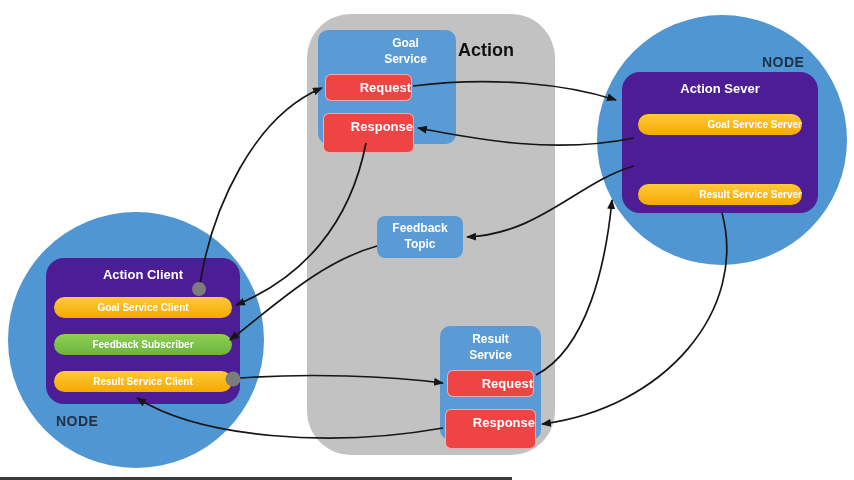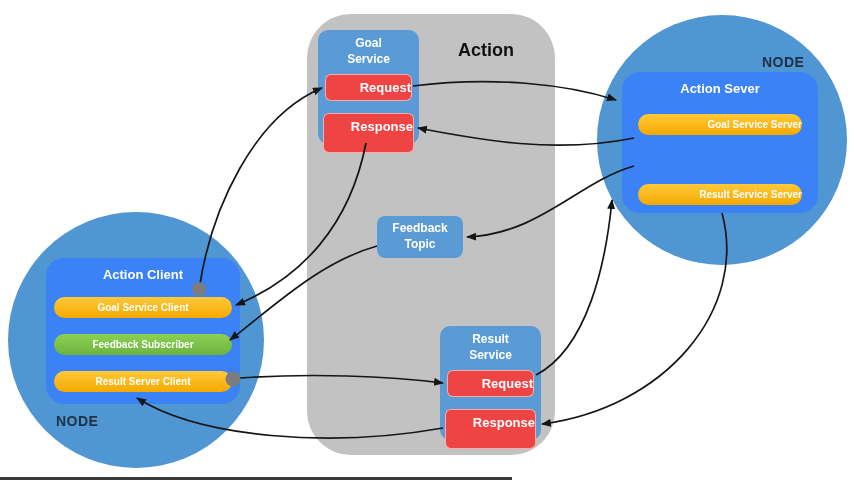--- a/index.html
+++ b/index.html
@@ -44,21 +44,21 @@
     font-weight: 700;
     color: #1f3044;
     letter-spacing: 0.5px;
   }
   .client-node-label { left: 56px;  top: 413px; }
   .server-node-label { left: 762px; top: 54px; }
 
   
   .orange-box {
     position: absolute;
-    background: #3b82f6;
+    background: #4c1d95;
     border-radius: 18px;
   }
   .client-box { left: 46px;  top: 258px; width: 194px; height: 146px; }
   .server-box { left: 622px; top: 72px;  width: 196px; height: 141px; }
   .orange-title {
     position: absolute;
     top: 9px; left: 0; right: 0;
     text-align: center;
     font-size: 13px;
     font-weight: 700;
@@ -79,21 +79,21 @@
   .server-box .pill { left: 16px; width: 164px; text-align: right; }
   .pill.yellow { background: linear-gradient(#ffc93a, #f5a900); }
   .pill.green  { background: linear-gradient(#8ed052, #6cb33f); }
 
   
   .service-box {
     position: absolute;
     background: #5b9bd5;
     border-radius: 10px;
   }
-  .goal-service   { left: 318px; top: 30px;  width: 101px; height: 114px; }
+  .goal-service   { left: 318px; top: 30px;  width: 101px; height: 114px; padding-left: 37px; }
   .result-service { left: 440px; top: 326px; width: 101px; height: 114px; }
   .feedback-topic { left: 377px; top: 216px; width: 86px;  height: 42px; border-radius: 8px; }
   .service-title {
     margin: 6px auto 0;
     width: 72px;
     text-align: center;
     font-size: 12px;
     font-weight: 700;
     line-height: 1.3;
     color: #ffffff;
@@ -140,21 +140,21 @@
 
   <div class="action-group"></div>
   <div class="action-title">Action</div>
 
   <div class="circle client-circle"></div>
   <div class="node-label client-node-label">NODE</div>
   <div class="orange-box client-box">
     <div class="orange-title">Action Client</div>
     <div class="pill green" style="top:76px">Feedback Subscriber</div>
     <div class="pill yellow" style="top:39px">Goal Service Client</div>
-    <div class="pill yellow" style="top:113px">Result Server Client</div>
+    <div class="pill yellow" style="top:113px">Result Service Client</div>
   </div>
 
   <div class="circle server-circle"></div>
   <div class="node-label server-node-label">NODE</div>
   <div class="orange-box server-box">
     <div class="orange-title">Action Sever</div>
     <div class="pill yellow" style="top:42px">Goal Service Server</div>
     <div class="pill yellow" style="top:112px">Result Service Server</div>
   </div>
 

